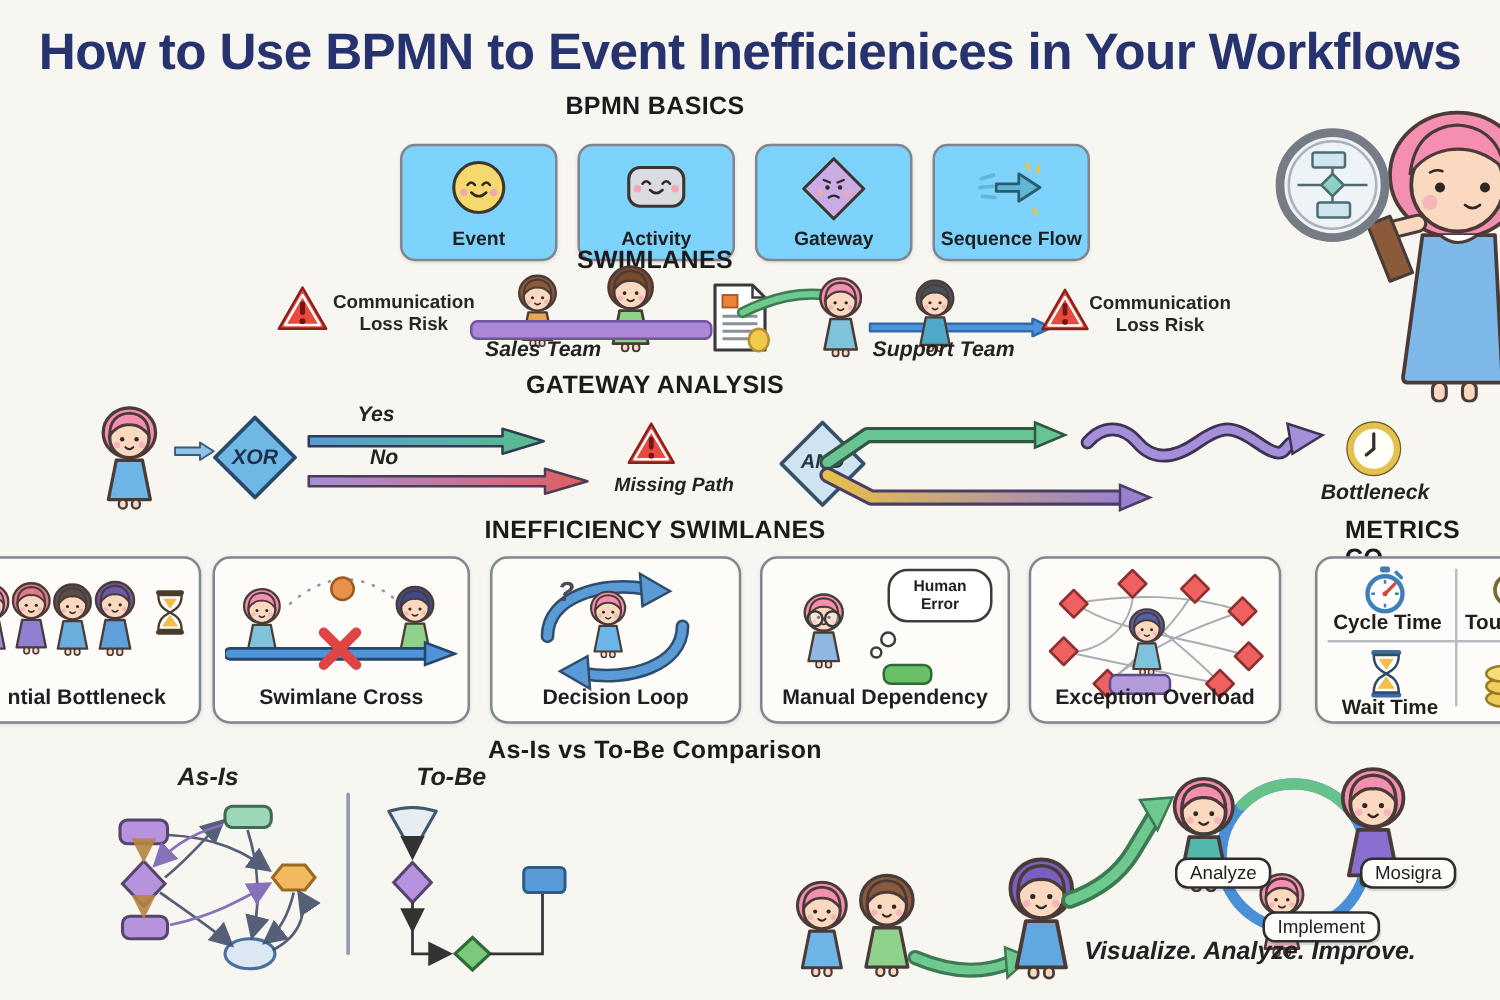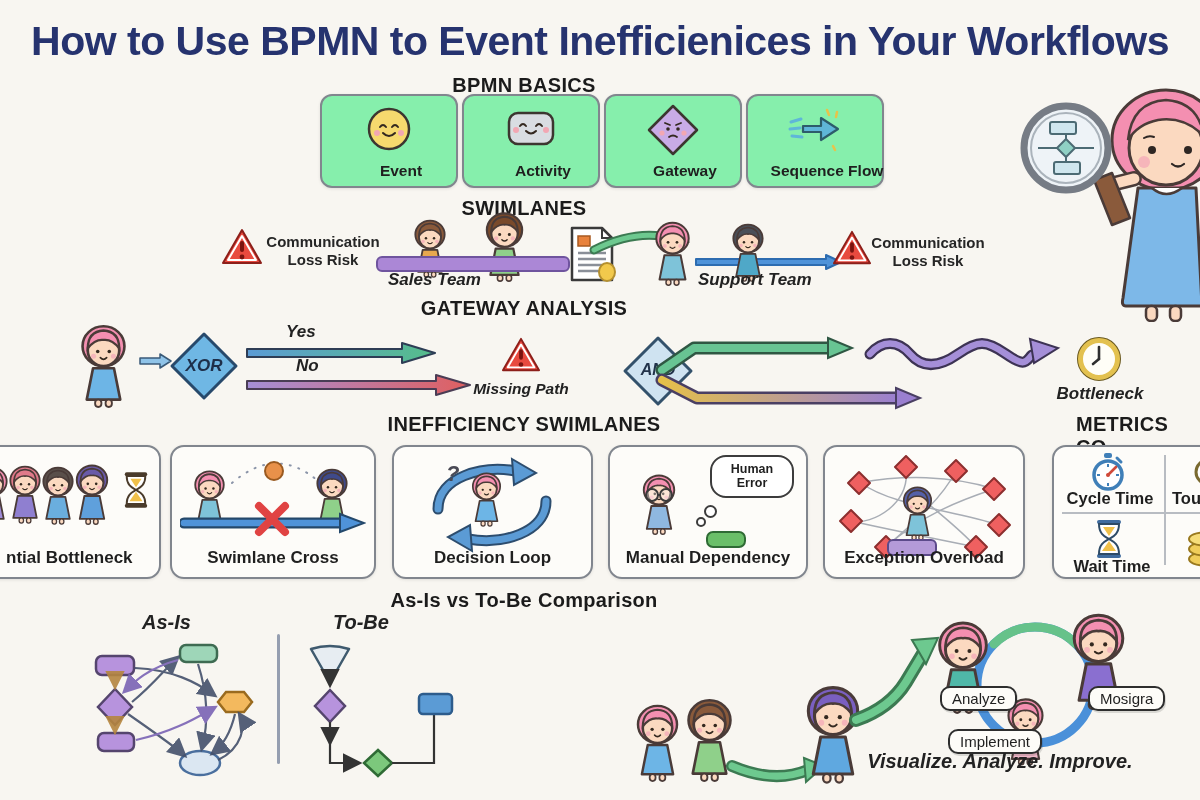--- a/index.html
+++ b/index.html
@@ -5,22 +5,22 @@
   html,body{margin:0;padding:0;background:#e8e6e0;}
   .canvas{position:relative;width:1200px;height:800px;background:#f8f6f1;overflow:hidden;
           font-family:"Liberation Sans",sans-serif;color:#1f1f1f;}
   .abs{position:absolute;}
   .title{position:absolute;top:18px;left:0;width:1200px;text-align:center;
          font-size:41px;font-weight:bold;color:#26336f;letter-spacing:-0.5px;}
   .hdr{position:absolute;font-weight:bold;font-size:20px;color:#1b1b1b;letter-spacing:.3px;}
   .hdrC{left:0;width:1048px;text-align:center;}
   .lbl{position:absolute;font-weight:bold;color:#222;white-space:nowrap;font-style:italic;}
   .warn{position:absolute;font-weight:bold;font-size:15px;color:#262626;text-align:center;line-height:1.18;}
-  .bcard{position:absolute;top:94px;height:90px;width:122px;background:#86efac;
-         border:2.5px solid #81868e;border-radius:12px;box-shadow:0 1px 3px rgba(60,60,60,.12);padding-left:12px;}
+  .bcard{position:absolute;top:115px;height:90px;width:122px;background:#7dd3fc;
+         border:2.5px solid #81868e;border-radius:12px;box-shadow:0 1px 3px rgba(60,60,60,.12);}
   .bcard svg.icon{position:absolute;top:8px;left:50%;transform:translateX(-50%);}
   .blbl{position:absolute;bottom:6px;width:100%;text-align:center;font-weight:bold;font-size:15.5px;}
   .card{position:absolute;top:445px;height:130px;background:#fdfcf9;
         border:2.5px solid #81868e;border-radius:14px;box-shadow:0 1px 3px rgba(60,60,60,.12);}
   .clbl{position:absolute;bottom:9px;width:100%;text-align:center;font-weight:bold;font-size:17px;white-space:nowrap;}
   .mlbl{position:absolute;font-weight:bold;font-size:16.5px;white-space:nowrap;}
   .pill{position:absolute;border:2.5px solid #2e2e2e;border-radius:10px;background:#fdfcf8;
         padding:2px 10px;font-weight:normal;font-size:15px;box-shadow:1px 2px 0 rgba(0,0,0,.12);}
   .kid{position:absolute;}
   .lane{position:absolute;border-radius:6px;}
@@ -204,21 +204,21 @@
   <svg class="abs" style="left:244px;top:372px" width="230" height="26" viewBox="0 0 230 26">
     <path d="M3,9 L192,9 L192,3 L226,13 L192,23 L192,17 L3,17 Z" fill="url(#g-no)" stroke="#4a3d55" stroke-width="2" stroke-linejoin="round"></path>
   </svg>
 
   <svg class="abs" style="left:500px;top:336px" width="42" height="38" viewBox="0 0 44 40">
     <path d="M22,3 L41,36 L3,36 Z" fill="#e84a3f" stroke="#8c1f1a" stroke-width="2" stroke-linejoin="round"></path>
     <path d="M22,9 L36,33 L8,33 Z" fill="none" stroke="#fff" stroke-width="2" stroke-linejoin="round"></path>
     <rect x="20" y="14" width="4" height="11" rx="2" fill="#7a1410"></rect>
       <circle cx="22" cy="30" r="2.4" fill="#7a1410"></circle>
   </svg>
-  <div class="lbl" style="left:455px;top:380px;width:132px;text-align:center;font-size:15.5px">Missing Path</div>
+  <div class="lbl" style="left:455px;top:380px;width:132px;text-align:right;font-size:15.5px">Missing Path</div>
 
   <svg class="abs" style="left:620px;top:333px" width="76" height="76" viewBox="0 0 76 76">
     <polygon points="38,5 71,38 38,71 5,38" fill="#cfe3f1" stroke="#33516b" stroke-width="3" stroke-linejoin="round"></polygon>
   </svg>
   <div class="lbl" style="left:620px;top:361px;width:76px;text-align:center;font-size:16px;color:#22334a">AND</div>
 
   <svg class="abs" style="left:652px;top:322px" width="295" height="88" viewBox="0 0 295 88">
     <path d="M10,48 L42,26 L178,26" fill="none" stroke="#2f5743" stroke-width="13" stroke-linecap="round" stroke-linejoin="round"></path>
     <path d="M10,48 L42,26 L178,26" fill="none" stroke="#68c493" stroke-width="8" stroke-linecap="round" stroke-linejoin="round"></path>
     <polygon points="176,16 200,26 176,36" fill="#68c493" stroke="#2f5743" stroke-width="2"></polygon>
@@ -447,21 +447,21 @@
     </svg>
   <svg class="kid" style="left:1062px;top:608px;height:102px;width:73px;--hair:#f48fb1;--dress:#8a6fd0">
       <use href="#kid"></use>
     </svg>
   <svg class="kid" style="left:1000px;top:694px;height:72px;width:51px;--hair:#f48fb1;--dress:#f0b8c8">
       <use href="#kid"></use>
     </svg>
 
   <div class="pill" style="left:940px;top:686px">Analyze</div>
   <div class="pill" style="left:1088px;top:686px">Mosigra</div>
-  <div class="pill" style="left:948px;top:729px">Implement</div>
+  <div class="pill" style="left:1010px;top:729px">Implement</div>
   <div class="lbl" style="left:850px;top:750px;width:300px;text-align:center;font-size:20px">Visualize. Analyze. Improve.</div>
 
   <svg class="abs" style="left:1006px;top:78px" width="194" height="244" viewBox="0 0 194 244">
     <ellipse cx="160" cy="62" rx="54" ry="50" fill="#f48fb1" stroke="#4a3b38" stroke-width="3"></ellipse>
     <circle cx="160" cy="70" r="37" fill="#fbd9c0" stroke="#4a3b38" stroke-width="3"></circle>
     <path d="M122,62 Q126,24 160,22 Q192,24 198,58 Q178,38 152,42 Q132,46 122,62 Z" fill="#f48fb1" stroke="#4a3b38" stroke-width="2.5"></path>
     <circle cx="146" cy="72" r="4" fill="#2e2724"></circle>
       <circle cx="182" cy="72" r="4" fill="#2e2724"></circle>
     <path d="M138,60 Q143,57 148,59" stroke="#2e2724" stroke-width="2" fill="none" stroke-linecap="round"></path>
     <circle cx="138" cy="84" r="6" fill="#f5aeb9" opacity=".85"></circle>

